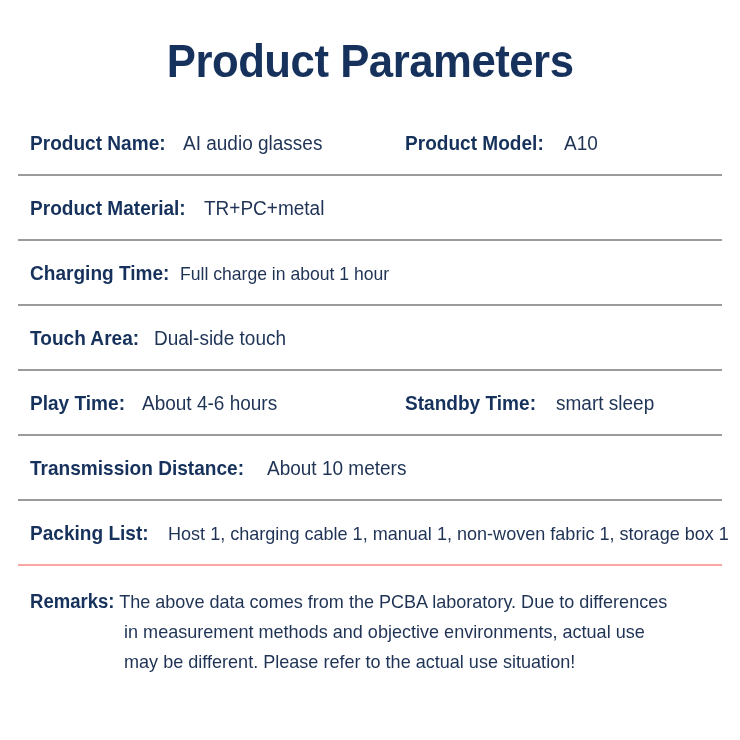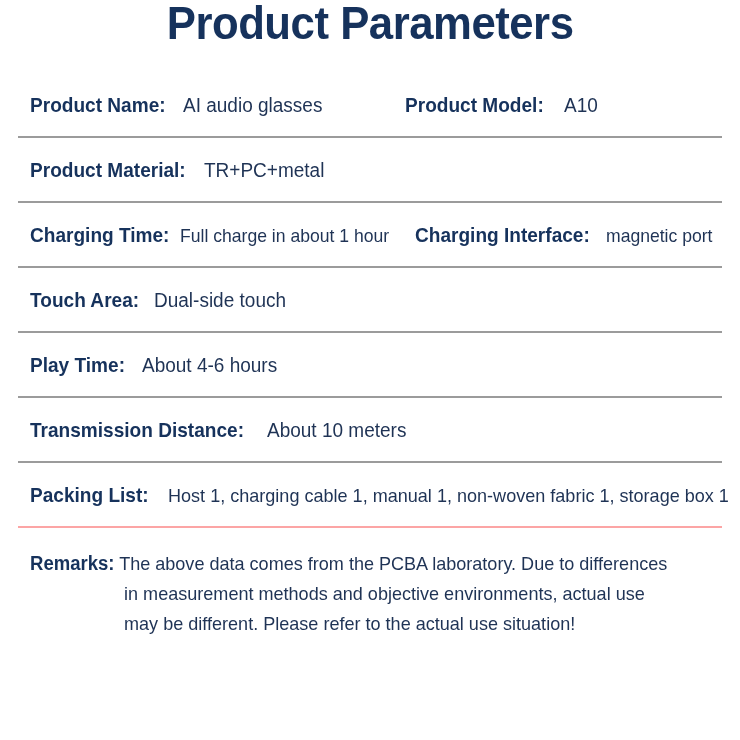--- a/index.html
+++ b/index.html
@@ -17,20 +17,21 @@
 
   .sheet {
     position: relative;
     width: 740px;
     height: 740px;
     box-sizing: border-box;
   }
 
   
   .title-wrap {
+    padding-top: 38px;
     text-align: center;
   }
   .title {
     font-size: 46px;
     font-weight: bold;
     letter-spacing: -0.5px;
     color: #16325c;
     line-height: 1;
     font-stretch: condensed;
     transform: scaleX(0.95);
@@ -149,37 +150,37 @@
         <span class="lbl">Product Material:</span>
         <span class="val gap-md">TR+PC+metal</span>
       </div>
     </div>
 
     <div class="row">
       <div class="cell cell-left col-a2">
         <span class="lbl">Charging Time:</span>
         <span class="val val-sm gap-none">Full charge in about 1 hour</span>
       </div>
-      <div class="cell">
-        <span class="lbl">Charging Interface:</span>
-        <span class="val val-sm gap-sm">magnetic port</span>
-      </div>
     </div>
 
     <div class="row">
       <div class="cell cell-left col-a">
         <span class="lbl">Touch Area:</span>
         <span class="val gap-md">Dual-side touch</span>
       </div>
     </div>
 
     <div class="row">
       <div class="cell cell-left col-a">
         <span class="lbl">Play Time:</span>
         <span class="val gap-lg">About 4-6 hours</span>
+      </div>
+      <div class="cell">
+        <span class="lbl">Standby Time:</span>
+        <span class="val gap-lg">smart sleep</span>
       </div>
     </div>
 
     <div class="row">
       <div class="cell cell-left col-a3">
         <span class="lbl">Transmission Distance:</span>
         <span class="val gap-md">About 10 meters</span>
       </div>
     </div>
 

